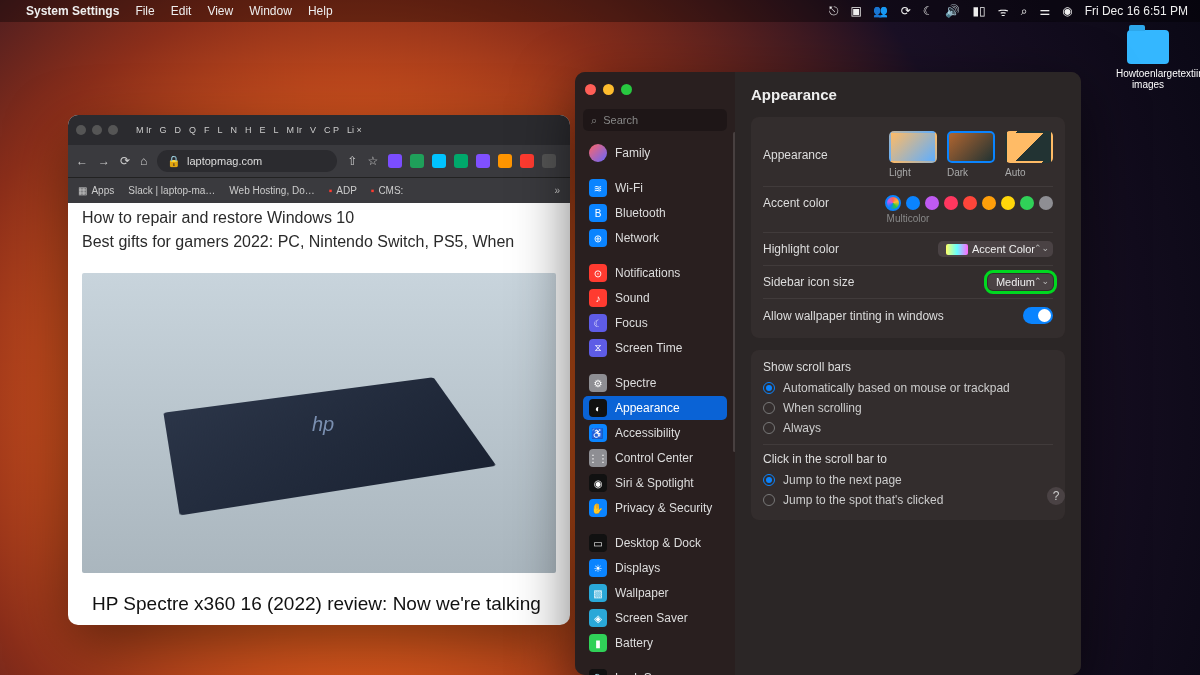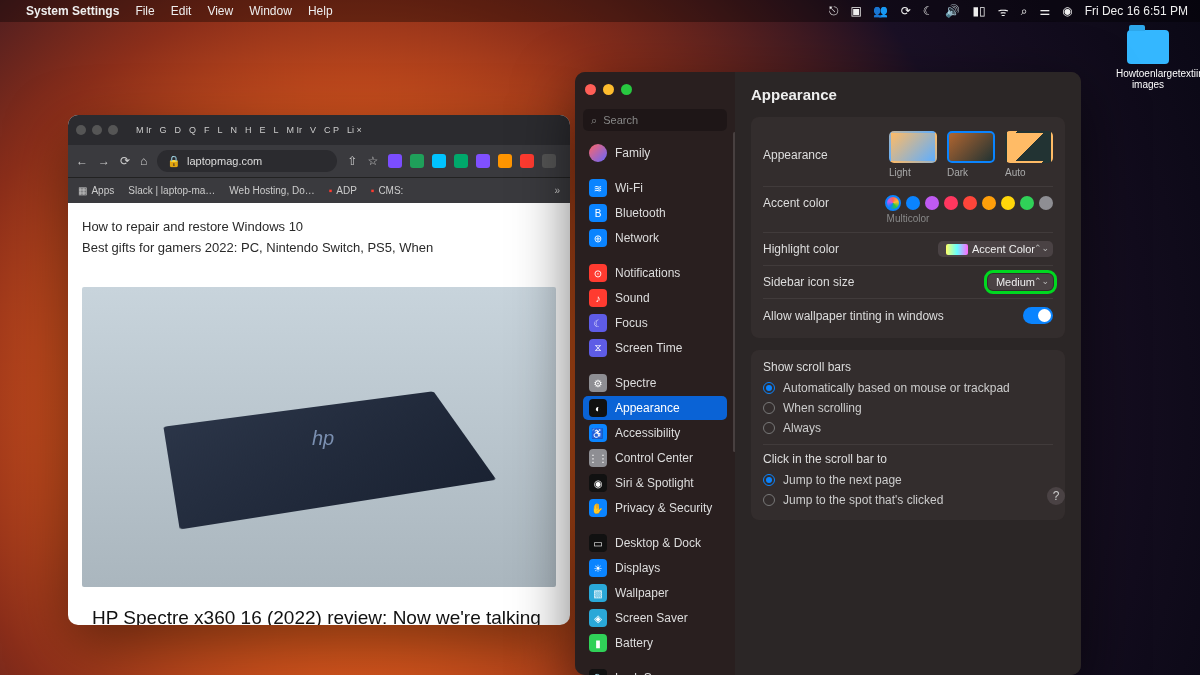--- a/index.html
+++ b/index.html
@@ -24,21 +24,21 @@
   .browser .tabbar { height: 30px; background: #2b2b2f; display: flex; align-items: center; padding: 0 8px; gap: 6px; }
   .browser .traffic { display: flex; gap: 6px; margin-right: 8px; }
   .browser .traffic span { width: 10px; height: 10px; border-radius: 50%; background: #555; }
   .browser .tab { color: #ccc; font-size: 9px; padding: 2px 4px; white-space: nowrap; }
   .browser .addrbar { height: 32px; background: #3a3a3e; display: flex; align-items: center; padding: 0 8px; gap: 10px; color: #ccc; font-size: 12px; }
   .browser .urlbox { flex: 0 0 180px; background: #2b2b2f; border-radius: 14px; height: 22px; display: flex; align-items: center; padding: 0 10px; gap: 6px; font-size: 11px; color: #ddd; }
   .browser .extbar { display: flex; gap: 8px; }
   .browser .ext { width: 14px; height: 14px; border-radius: 3px; }
   .browser .bookbar { height: 26px; background: #3a3a3e; border-top: 1px solid #222; display: flex; align-items: center; padding: 0 10px; gap: 14px; color: #ccc; font-size: 10px; }
   .browser .bookbar .bm { display: flex; align-items: center; gap: 4px; }
-  .browser .content { background: #fff; color: #222; font-size: 13px; padding: 16px 14px; }
+  .browser .content { background: #fff; color: #222; font-size: 16px; padding: 6px 14px; }
   .browser .content .link { color: #2a2a2a; margin-bottom: 6px; }
   .browser .hero { margin: 10px 14px; height: 300px; background: linear-gradient(180deg, #c8d4dc 0%, #aab6be 100%); position: relative; border-radius: 2px; overflow: hidden; }
   .browser .hero .laptop { position: absolute; left: 90px; top: 80px; width: 300px; height: 170px; background: linear-gradient(145deg, #2b3548 0%, #1a2232 100%); border-radius: 4px; transform: perspective(800px) rotateX(55deg) rotateZ(-14deg); }
   .browser .hero .hp { position: absolute; left: 230px; top: 140px; color: #7a8fb0; font-size: 20px; font-style: italic; font-weight: 200; }
   .browser .headline { padding: 10px 24px 4px; font-size: 19px; font-weight: 400; color: #111; }
   
   
   .settings { position: absolute; top: 72px; left: 575px; width: 506px; height: 603px; background: #2a2324; border-radius: 10px; box-shadow: 0 20px 60px rgba(0,0,0,0.6); display: flex; overflow: hidden; }
   .settings .sidebar { width: 160px; background: rgba(42,30,30,0.7); padding: 8px 8px; overflow-y: auto; }
   .settings .sidebar .topbar { display:flex; gap:7px; margin-bottom:10px; padding: 4px 2px;}

